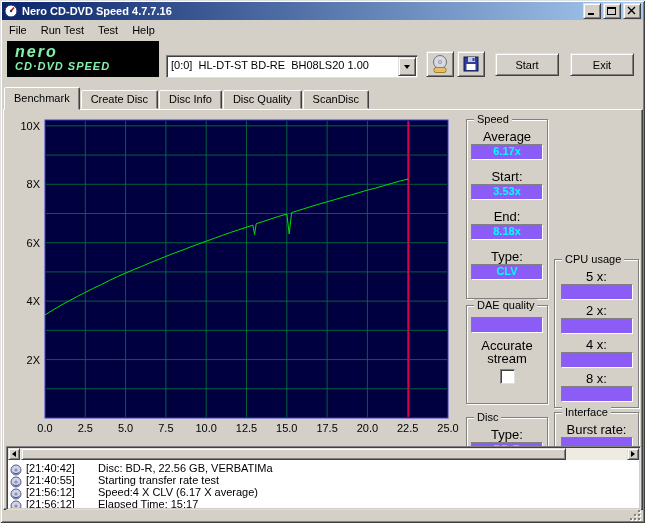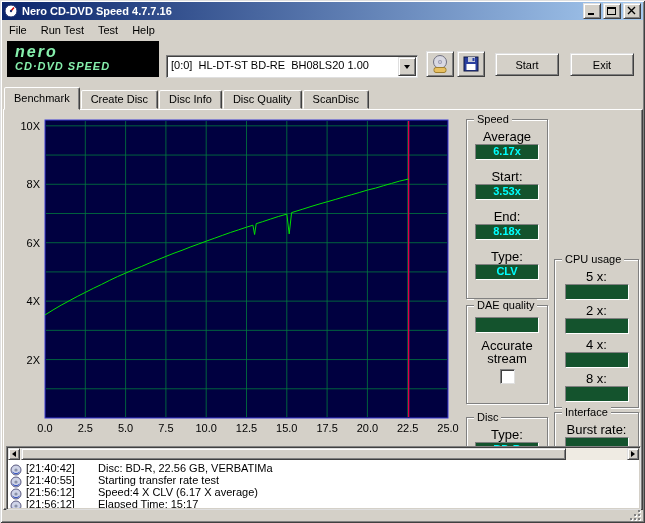--- a/index.html
+++ b/index.html
@@ -42,22 +42,22 @@
     border-top-left-radius:2px;border-top-right-radius:2px;margin-bottom:1px;margin-right:1px;}
   .tab.active{height:19px;line-height:19px;margin-bottom:0;position:relative;z-index:4;}
   
   .chart{position:absolute;left:8px;top:113px;}
   .chart text.tick{fill:#000;font-family:"Liberation Sans",sans-serif;font-size:11px;}
   
   .group{position:absolute;border:1px solid #808080;box-shadow:1px 1px 0 #fff, inset 1px 1px 0 #fff;
     box-sizing:border-box;text-align:center;padding-top:10px;}
   .gtitle{position:absolute;top:-7px;left:7px;background:#d4d0c8;font-size:11px;padding:0 3px;line-height:13px;}
   .glabel{font-size:13px;line-height:13px;margin-bottom:0;}
-  .lcd{background:#14532d;color:#00ffff;font-weight:bold;font-size:11px;line-height:13px;text-align:center;
-    width:64px;height:16px;box-sizing:border-box;margin:1px auto 0;
+  .lcd{background:#8b5cf6;color:#00ffff;font-weight:bold;font-size:11px;line-height:13px;text-align:center;
+    width:72px;height:16px;box-sizing:border-box;margin:1px auto 0;
     border:1px solid;border-color:#808080 #fff #fff #808080;}
   .grow{margin-bottom:10px;}
   .tight .grow{margin-bottom:4px;}
   .checkbox{width:13px;height:13px;background:#fff;margin:4px auto 0;
     border:1px solid;border-color:#808080 #dfdfdf #dfdfdf #808080;box-shadow:inset 1px 1px 0 #404040;}
   
   .logpanel{position:absolute;left:6px;top:446px;width:633px;height:62px;background:#fff;}
   .hscroll{position:absolute;left:1px;right:1px;top:1px;height:12px;background:#efebe3;}
   .sarrow{position:absolute;top:0;width:12px;height:12px;display:flex;align-items:center;justify-content:center;box-sizing:border-box;}
   .sarrow.left{left:0;}

